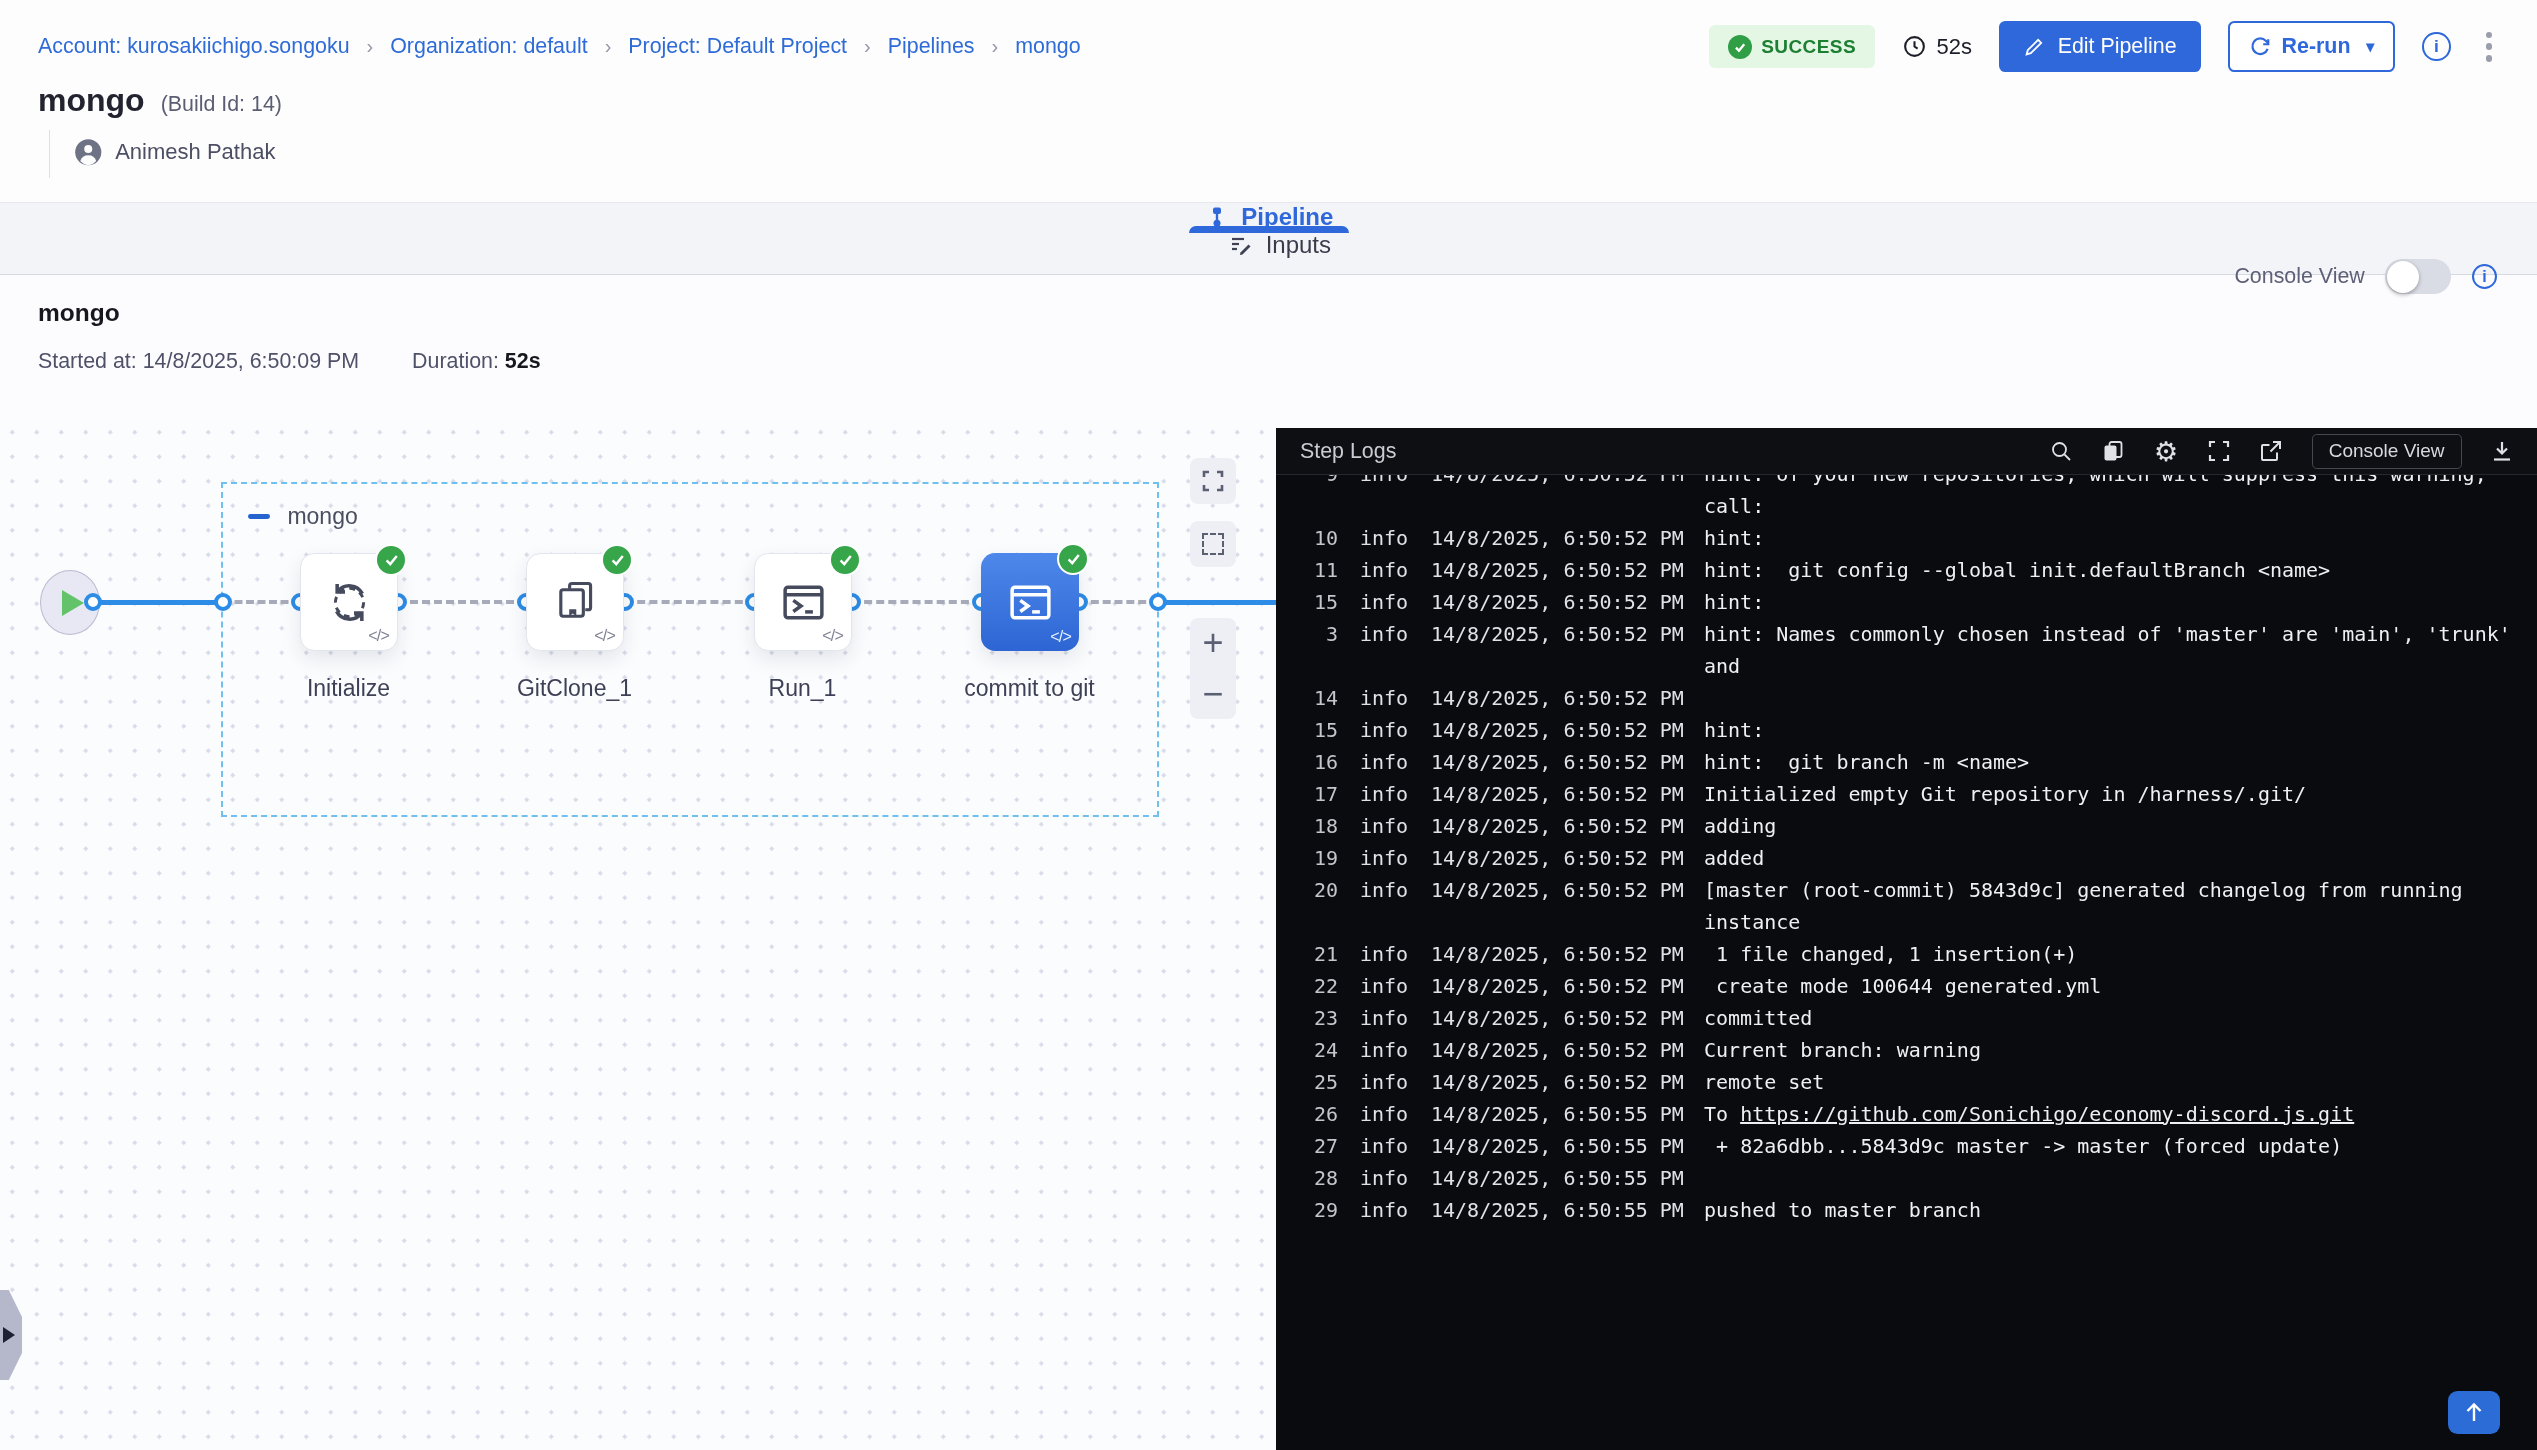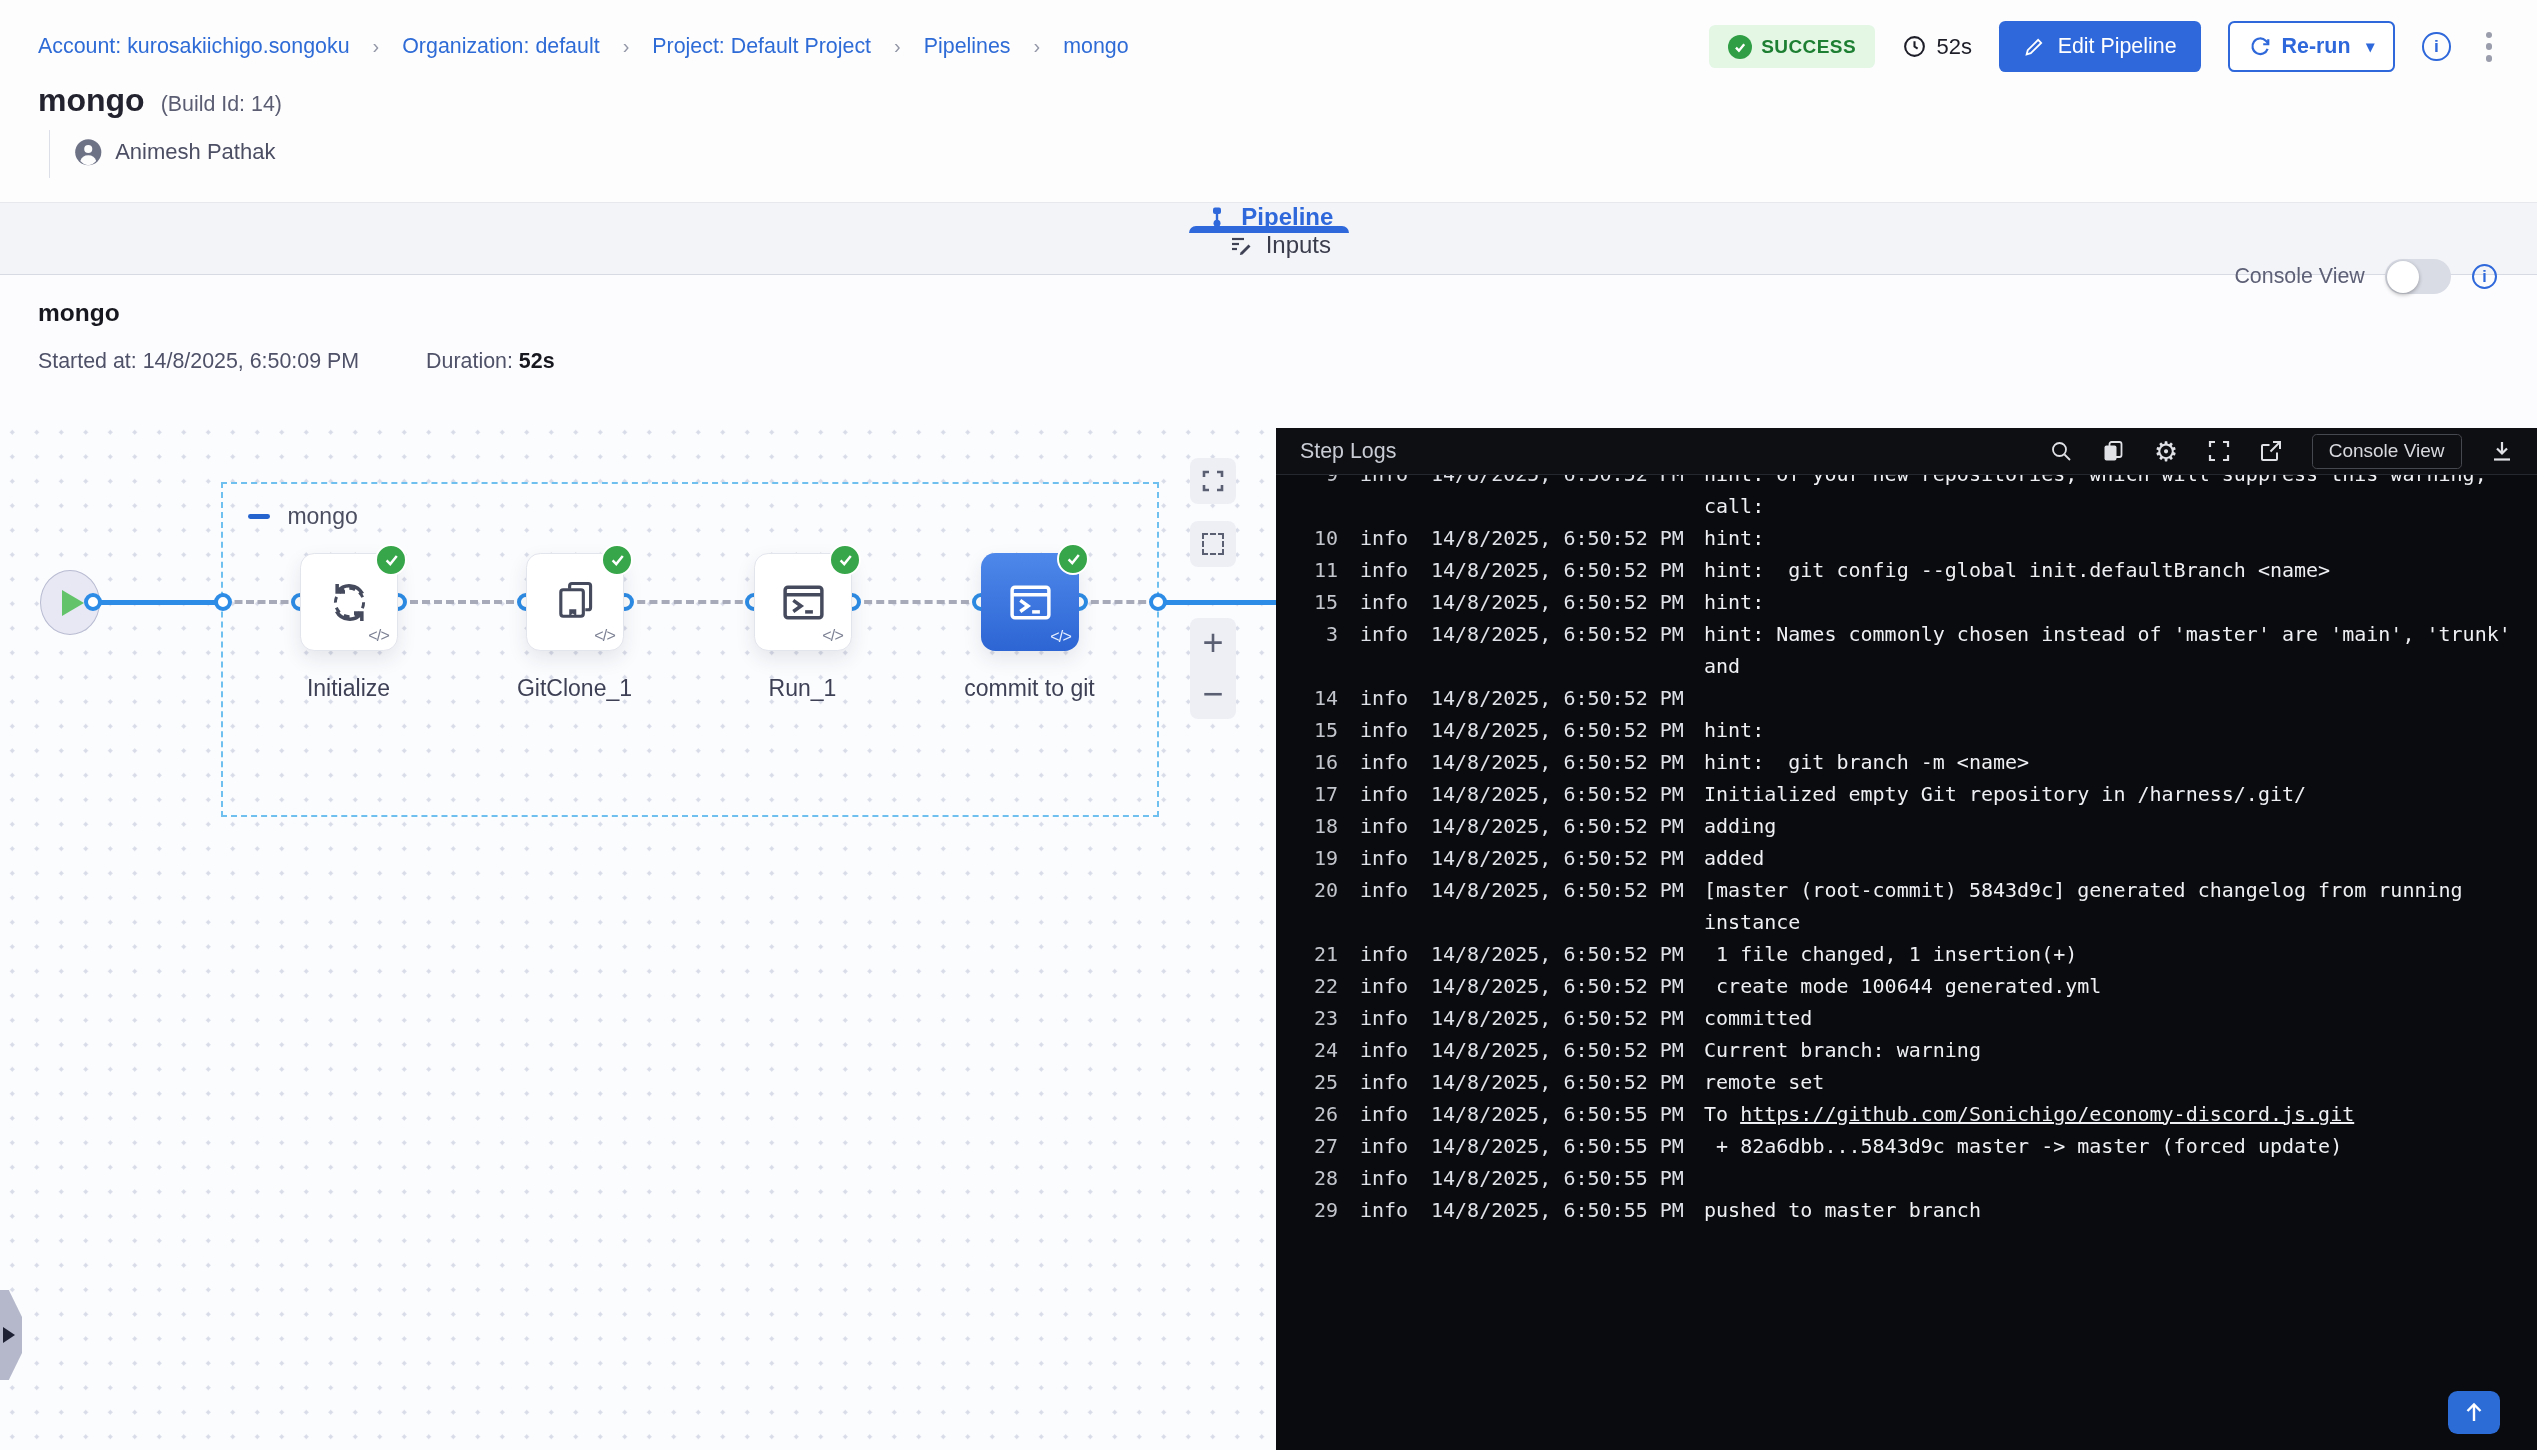--- a/index.html
+++ b/index.html
@@ -2,21 +2,21 @@
 <html style="font-size:12.7px"><head>
 <meta charset="utf-8">
 <style>
   * { box-sizing: border-box; margin: 0; padding: 0; }
   html,body { width:2538px; height:1450px; overflow:hidden;
     font-family:"Liberation Sans", sans-serif; background:#fff; }
 
   
   .header { height:202px; background:#fdfdfe; padding:20.6px 38px 0 38px; }
   .header-row1 { display:flex; align-items:center; justify-content:space-between; height:52px; }
-  .breadcrumb { display:flex; align-items:center; gap:23px; font-size:21.4px; color:#2e6bd6; }
+  .breadcrumb { display:flex; align-items:center; gap:17px; font-size:21.4px; color:#2e6bd6; }
   .crumb { cursor:pointer; }
   .crumb-sep { color:#9296a6; font-size:20px; }
   .header-actions { display:flex; align-items:center; gap:27px; }
   .status-badge { background:#e3f7e4; color:#1d7f32; font-weight:bold; font-size:19px;
     letter-spacing:0.4px; padding:9.5px 19px; border-radius:6.3px; display:flex; align-items:center; gap:9.5px; }
   .badge-check { width:24px; height:24px; border-radius:50%; background:#2f9e44; color:#fff;
     display:flex; align-items:center; justify-content:center; font-size:15px; }
   .elapsed { display:flex; align-items:center; gap:9.5px; font-size:22px; color:#1d1e28; }
   .btn-primary { background:#2e68da; color:#fff; font-size:21.4px; height:51px; padding:0 24px;
     border-radius:6.3px; display:flex; align-items:center; gap:12.7px; cursor:pointer; }
@@ -46,21 +46,21 @@
   .tabbar-right { margin-left:auto; display:flex; align-items:center; gap:20.6px; }
   .console-label { font-size:21.4px; color:#5d6076; }
   .toggle { width:66px; height:35px; border-radius:17.4px; background:#d9dbe5; position:relative; cursor:pointer; }
   .toggle-knob { width:32px; height:32px; border-radius:50%; background:#fff; position:absolute; top:1.6px; left:1.6px;
     box-shadow:0 1.6px 4.7px rgba(0,0,0,.3); }
 
   
   .runinfo { height:145px; background:#fcfcfe; padding:24px 38px 0 38px; }
   .runinfo-name { font-size:24.5px; font-weight:bold; color:#17181f; }
   .runinfo-meta { margin-top:22px; display:flex; align-items:center; font-size:21.4px; color:#4e5168; }
-  .duration-group { margin-left:67px; }
+  .duration-group { margin-left:53px; }
   .duration-value { color:#17181f; font-weight:bold; }
 
   
   .main { position:relative; height:1031px; }
   .canvas { position:absolute; inset:0; background:#fbfcfe;
     background-image:radial-gradient(#d8dbe8 2.1px, transparent 2.1px); background-size:24.5px 24.5px; overflow:hidden; }
 
   .group-box { position:absolute; left:221px; top:62px; width:938px; height:335px; border:2.4px dashed #6fc0ee; }
   .group-label { position:absolute; left:25px; top:19px; display:flex; align-items:center; gap:17.4px;
     font-size:23px; color:#4b4e60; }

